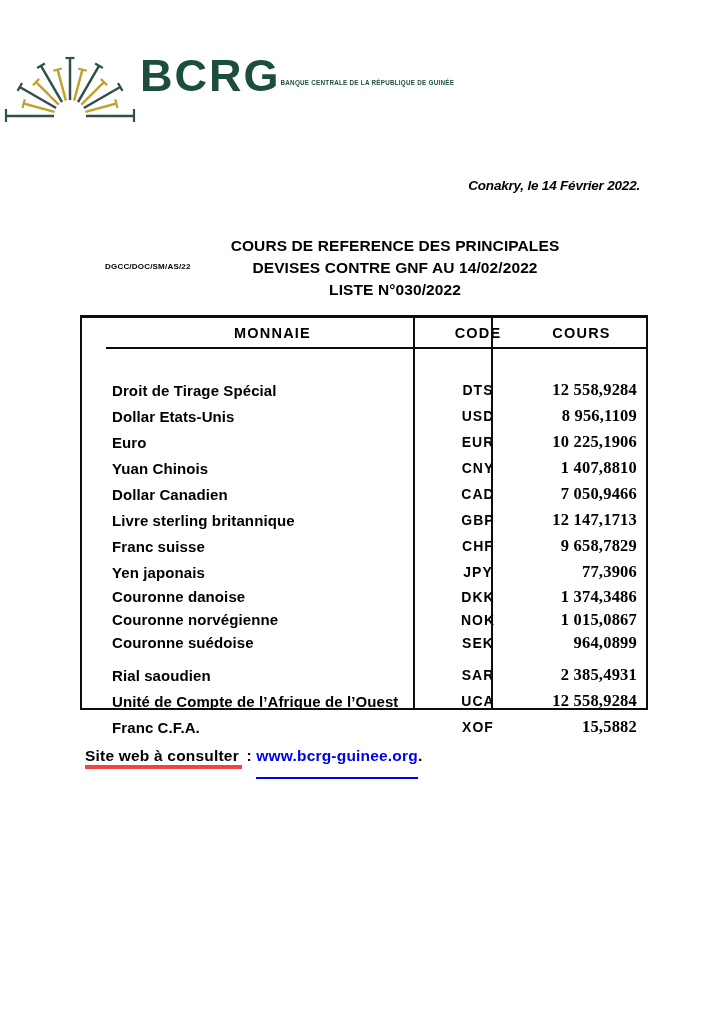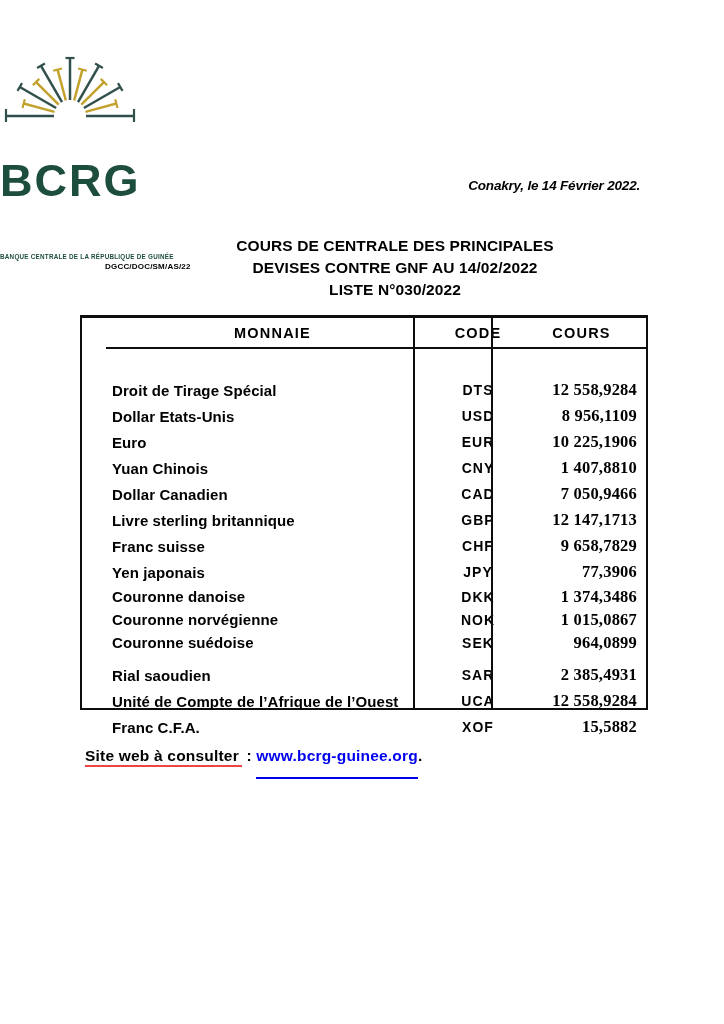--- a/index.html
+++ b/index.html
@@ -9,21 +9,21 @@
     width:724px; height:1024px;
     background:#ffffff;
     font-family:"Liberation Sans", sans-serif;
     color:#000;
     overflow:hidden;
   }
 
   
   .logo-block {
     position:absolute; top:40px; left:0; right:0;
-    display:flex; flex-direction:column; align-items:flex-start;gap:48px;
+    display:flex; flex-direction:row; align-items:center;
   }
   .logo-rays { width:140px; height:82px; display:block; }
   .logo-acronym {
     font-size:45px; font-weight:800; letter-spacing:2px;
     color:var(--logo-green); line-height:1; margin-top:-12px;
   }
   .logo-subtitle {
     font-size:6.3px; font-weight:bold; letter-spacing:0.25px;
     color:var(--logo-green); margin-top:2px; white-space:nowrap;
   }
@@ -88,21 +88,21 @@
     font-size:16.5px; font-weight:bold; text-align:right; padding-right:9px;
     letter-spacing:0.2px;
   }
 
   
   .site-line {
     position:absolute; top:747px; left:85px;
     font-size:15.5px; font-weight:bold; letter-spacing:0.2px;
   }
   .site-label {
-    color:#000; border-bottom:2px solid #ef4444; padding-right:3px; padding-bottom:1px;
+    color:#000; border-bottom:4px solid #ef4444; padding-right:3px; padding-bottom:1px;
   }
   .site-sep { color:#000; }
   .site-url {
     color:var(--link-blue); border-bottom:2px solid var(--link-blue);
     text-decoration:none; padding-bottom:13px; cursor:pointer;
   }
   .site-period { color:#000; }
 </style>
 </head>
 <body>
@@ -166,21 +166,21 @@
       </svg>
     <div class="logo-acronym">BCRG</div>
     <div class="logo-subtitle">BANQUE CENTRALE DE LA RÉPUBLIQUE DE GUINÉE</div>
   </div>
 
   <div class="date-line">Conakry, le 14 Février 2022.</div>
 
   <div class="ref-code">DGCC/DOC/SM/AS/22</div>
 
   <div class="doc-title">
-    <div>COURS DE CENTRALE DES PRINCIPALES</div>
+    <div>COURS DE REFERENCE DES PRINCIPALES</div>
     <div>DEVISES CONTRE GNF AU 14/02/2022</div>
     <div>LISTE N°030/2022</div>
   </div>
 
   <div class="rates-table">
     <div class="col-divider d1"></div>
     <div class="col-divider d2"></div>
     <div class="t-header">
       <div class="h-cell">MONNAIE</div>
       <div class="h-cell">CODE</div>

